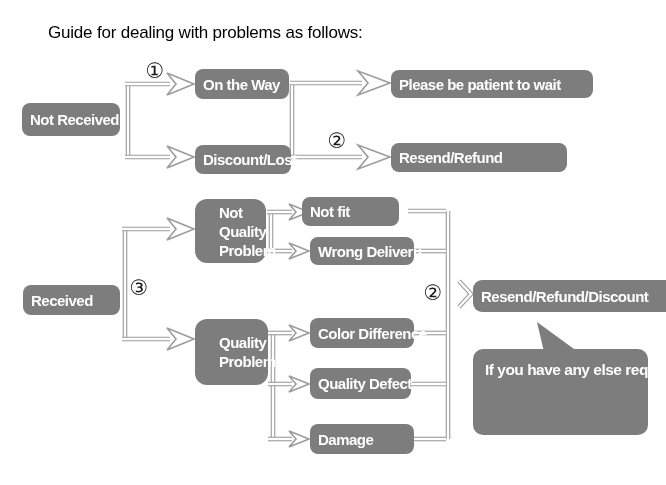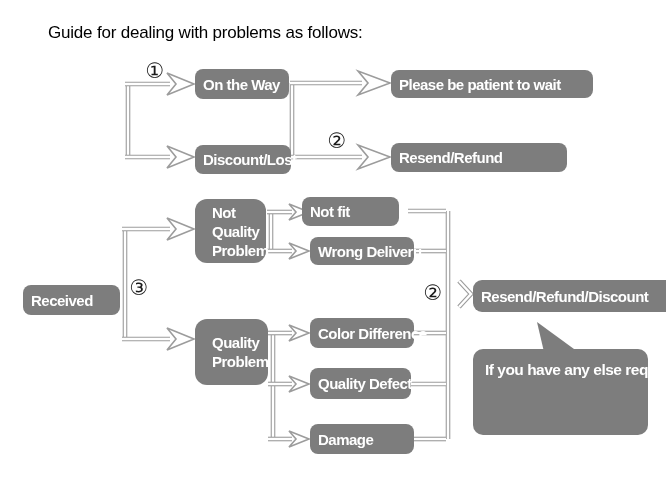--- a/index.html
+++ b/index.html
@@ -15,21 +15,21 @@
   .po{fill:none;stroke:var(--line,#9c9c9c);stroke-width:4.6;}
   .pi{fill:none;stroke:#ffffff;stroke-width:2.4;}
   .ah{fill:#ffffff;stroke:var(--line,#9c9c9c);stroke-width:1.6;stroke-linejoin:miter;}
   .tail{fill:var(--node-bg,#7d7d7d);}
   .node{
     position:absolute;background:var(--node-bg,#7d7d7d);color:var(--node-text,#fff);
     font-weight:bold;border-radius:8px;display:flex;flex-direction:column;
     justify-content:center;align-items:flex-start;padding-left:8px;box-sizing:border-box;
     font-size:15px;letter-spacing:-0.5px;white-space:nowrap;line-height:19px;
   }
-  .node.big{border-radius:12px;padding-left:17px;}
+  .node.big{border-radius:12px;padding-left:24px;}
   .node .ln{display:block;}
   .marker{
     position:absolute;width:26px;text-align:center;font-size:21px;color:#1a1a1a;
     font-family:"DejaVu Sans",sans-serif;
   }
   .bubble{
     position:absolute;left:473px;top:349px;width:175px;height:86px;
     background:var(--node-bg,#7d7d7d);color:var(--node-text,#fff);border-radius:10px;
     font-weight:bold;font-size:15.5px;line-height:27px;letter-spacing:-0.5px;
     padding:7px 0 0 12px;box-sizing:border-box;white-space:nowrap;
@@ -123,20 +123,23 @@
     </g>
 
     <polygon class="tail" points="537,322 574,349 544,352"></polygon>
   </svg>
 
   <div class="marker" style="left:142px;top:59px">①</div>
   <div class="marker" style="left:324px;top:129px">②</div>
   <div class="marker" style="left:126px;top:276px">③</div>
   <div class="marker" style="left:420px;top:281px">②</div>
 
+  <div class="node" style="left:22px;top:103px;width:98px;height:33px">
+    <span class="ln">Not Received</span>
+  </div>
   <div class="node" style="left:195px;top:69px;width:94px;height:30px">
     <span class="ln">On the Way</span>
   </div>
   <div class="node" style="left:195px;top:145px;width:96px;height:29px">
     <span class="ln">Discount/Lost</span>
   </div>
   <div class="node" style="left:391px;top:70px;width:202px;height:28px">
     <span class="ln">Please be patient to wait</span>
   </div>
   <div class="node" style="left:391px;top:143px;width:176px;height:29px">

